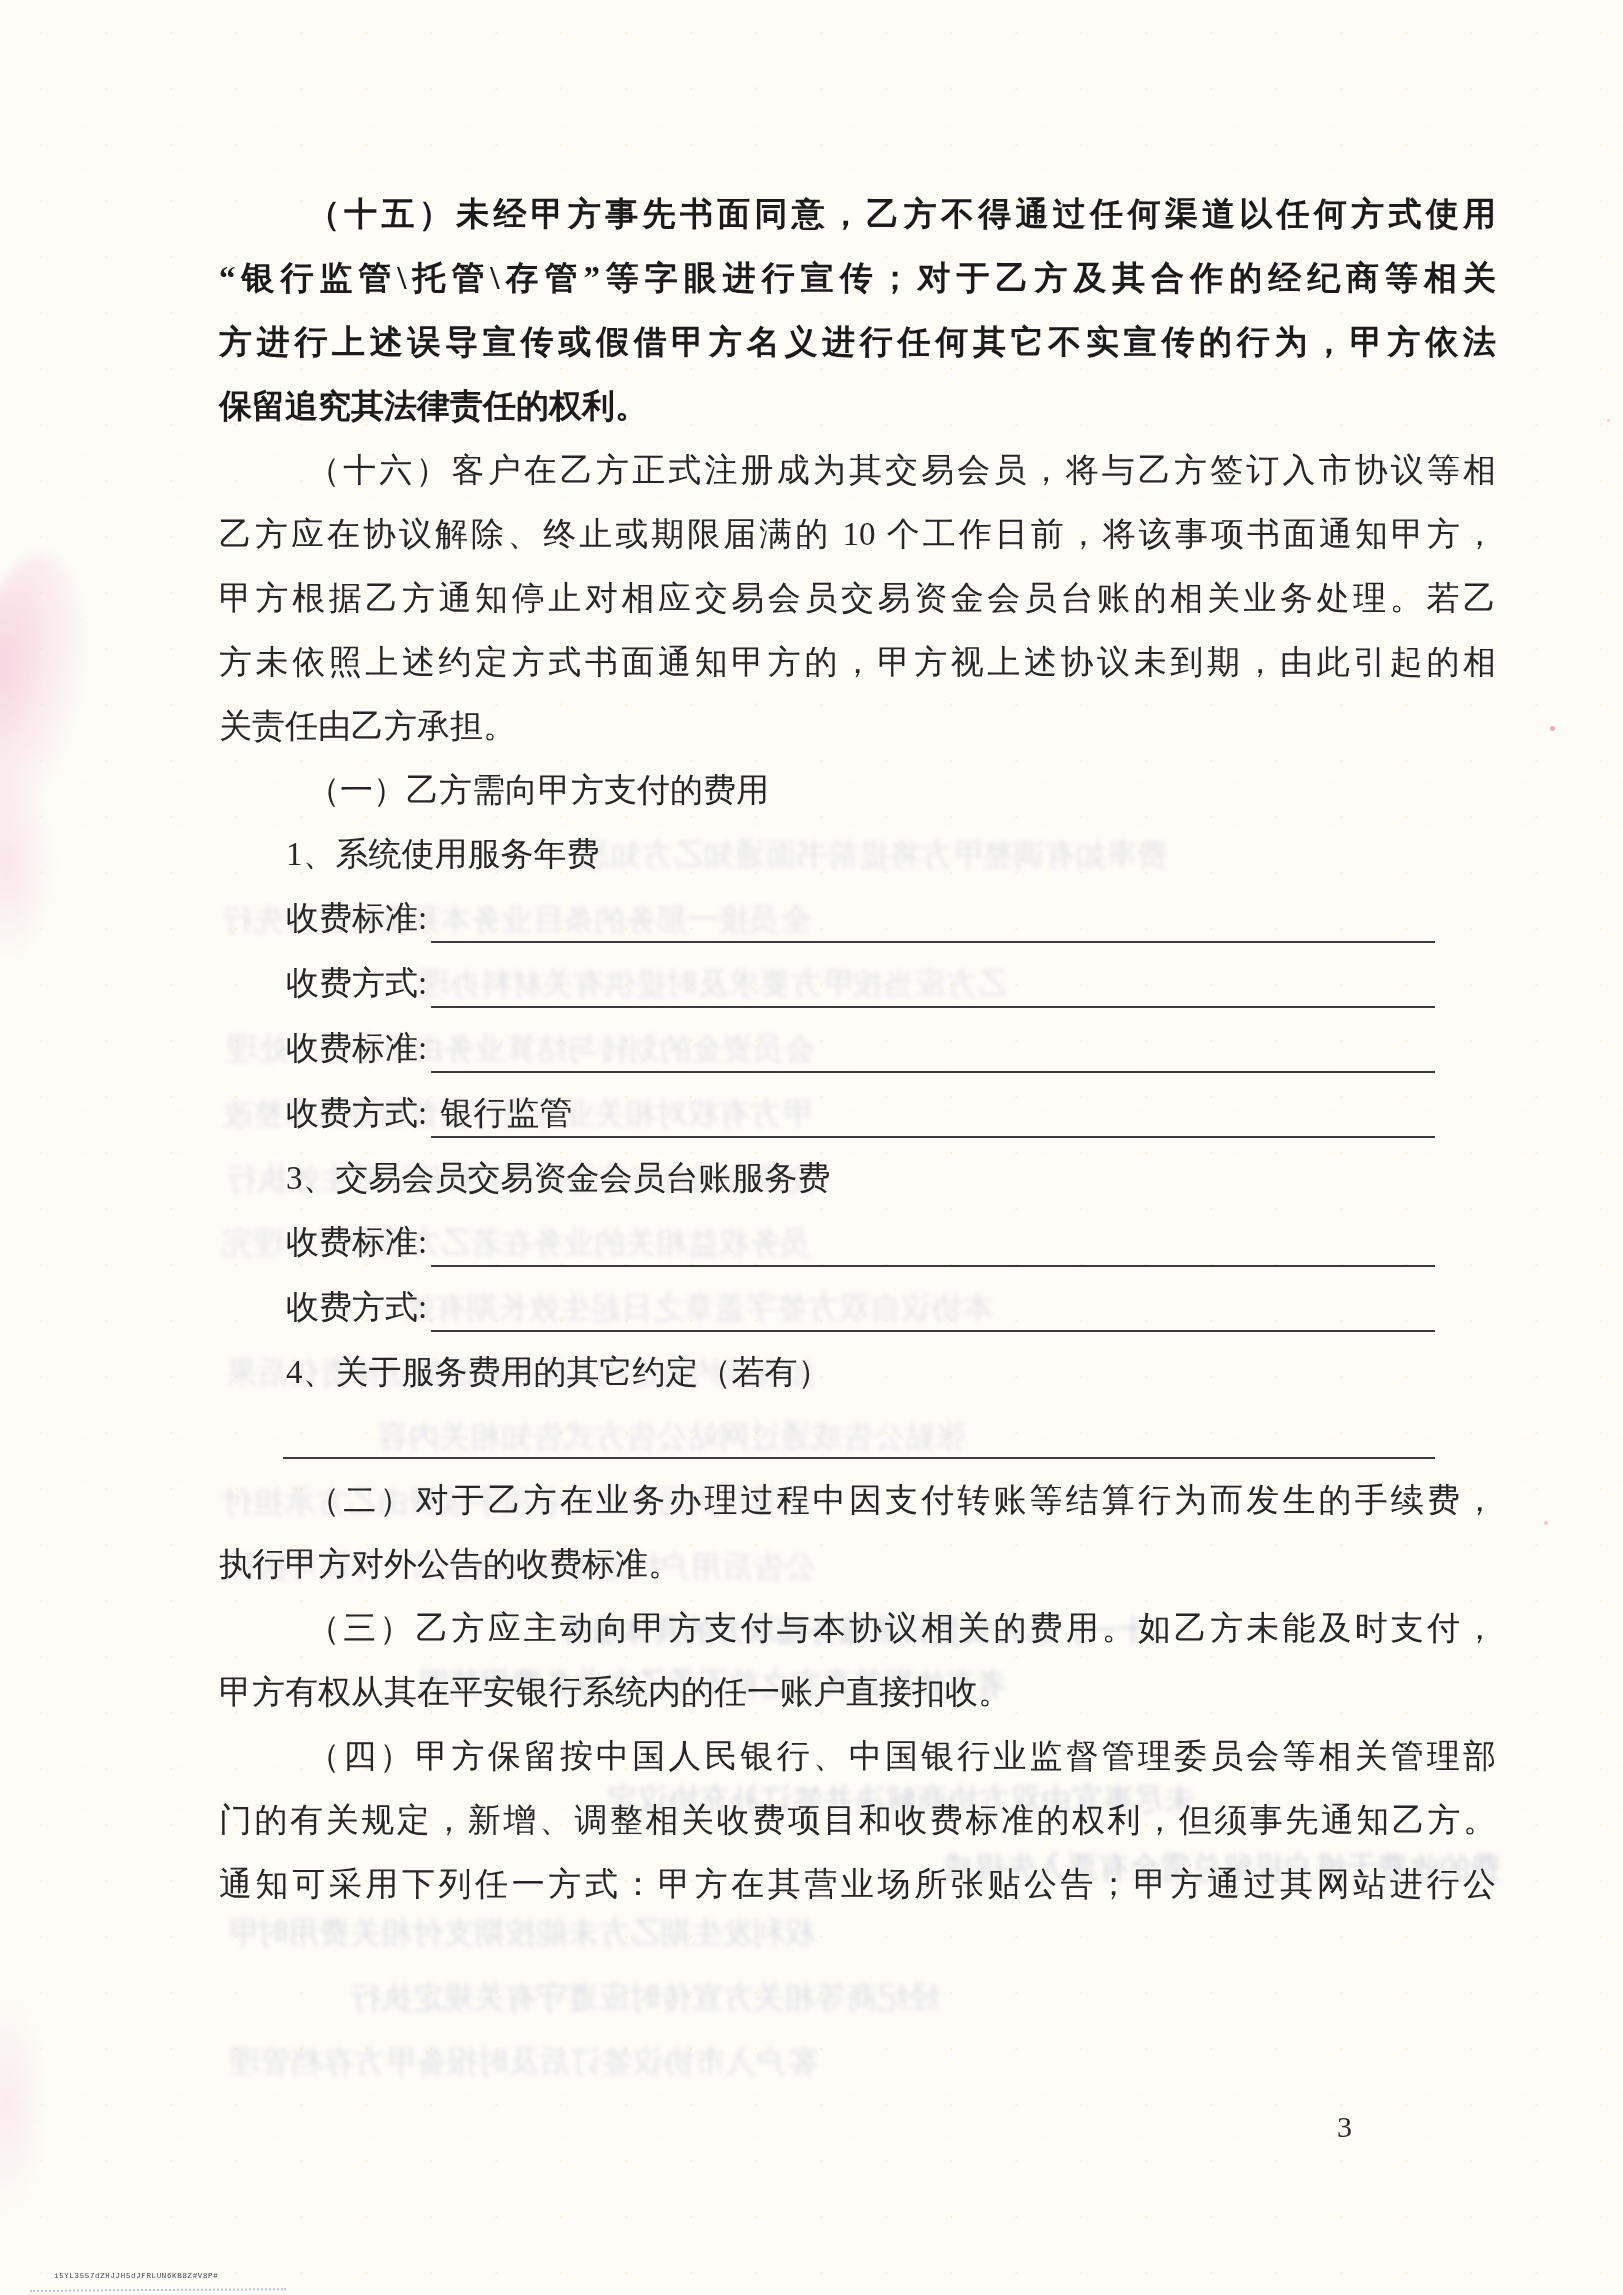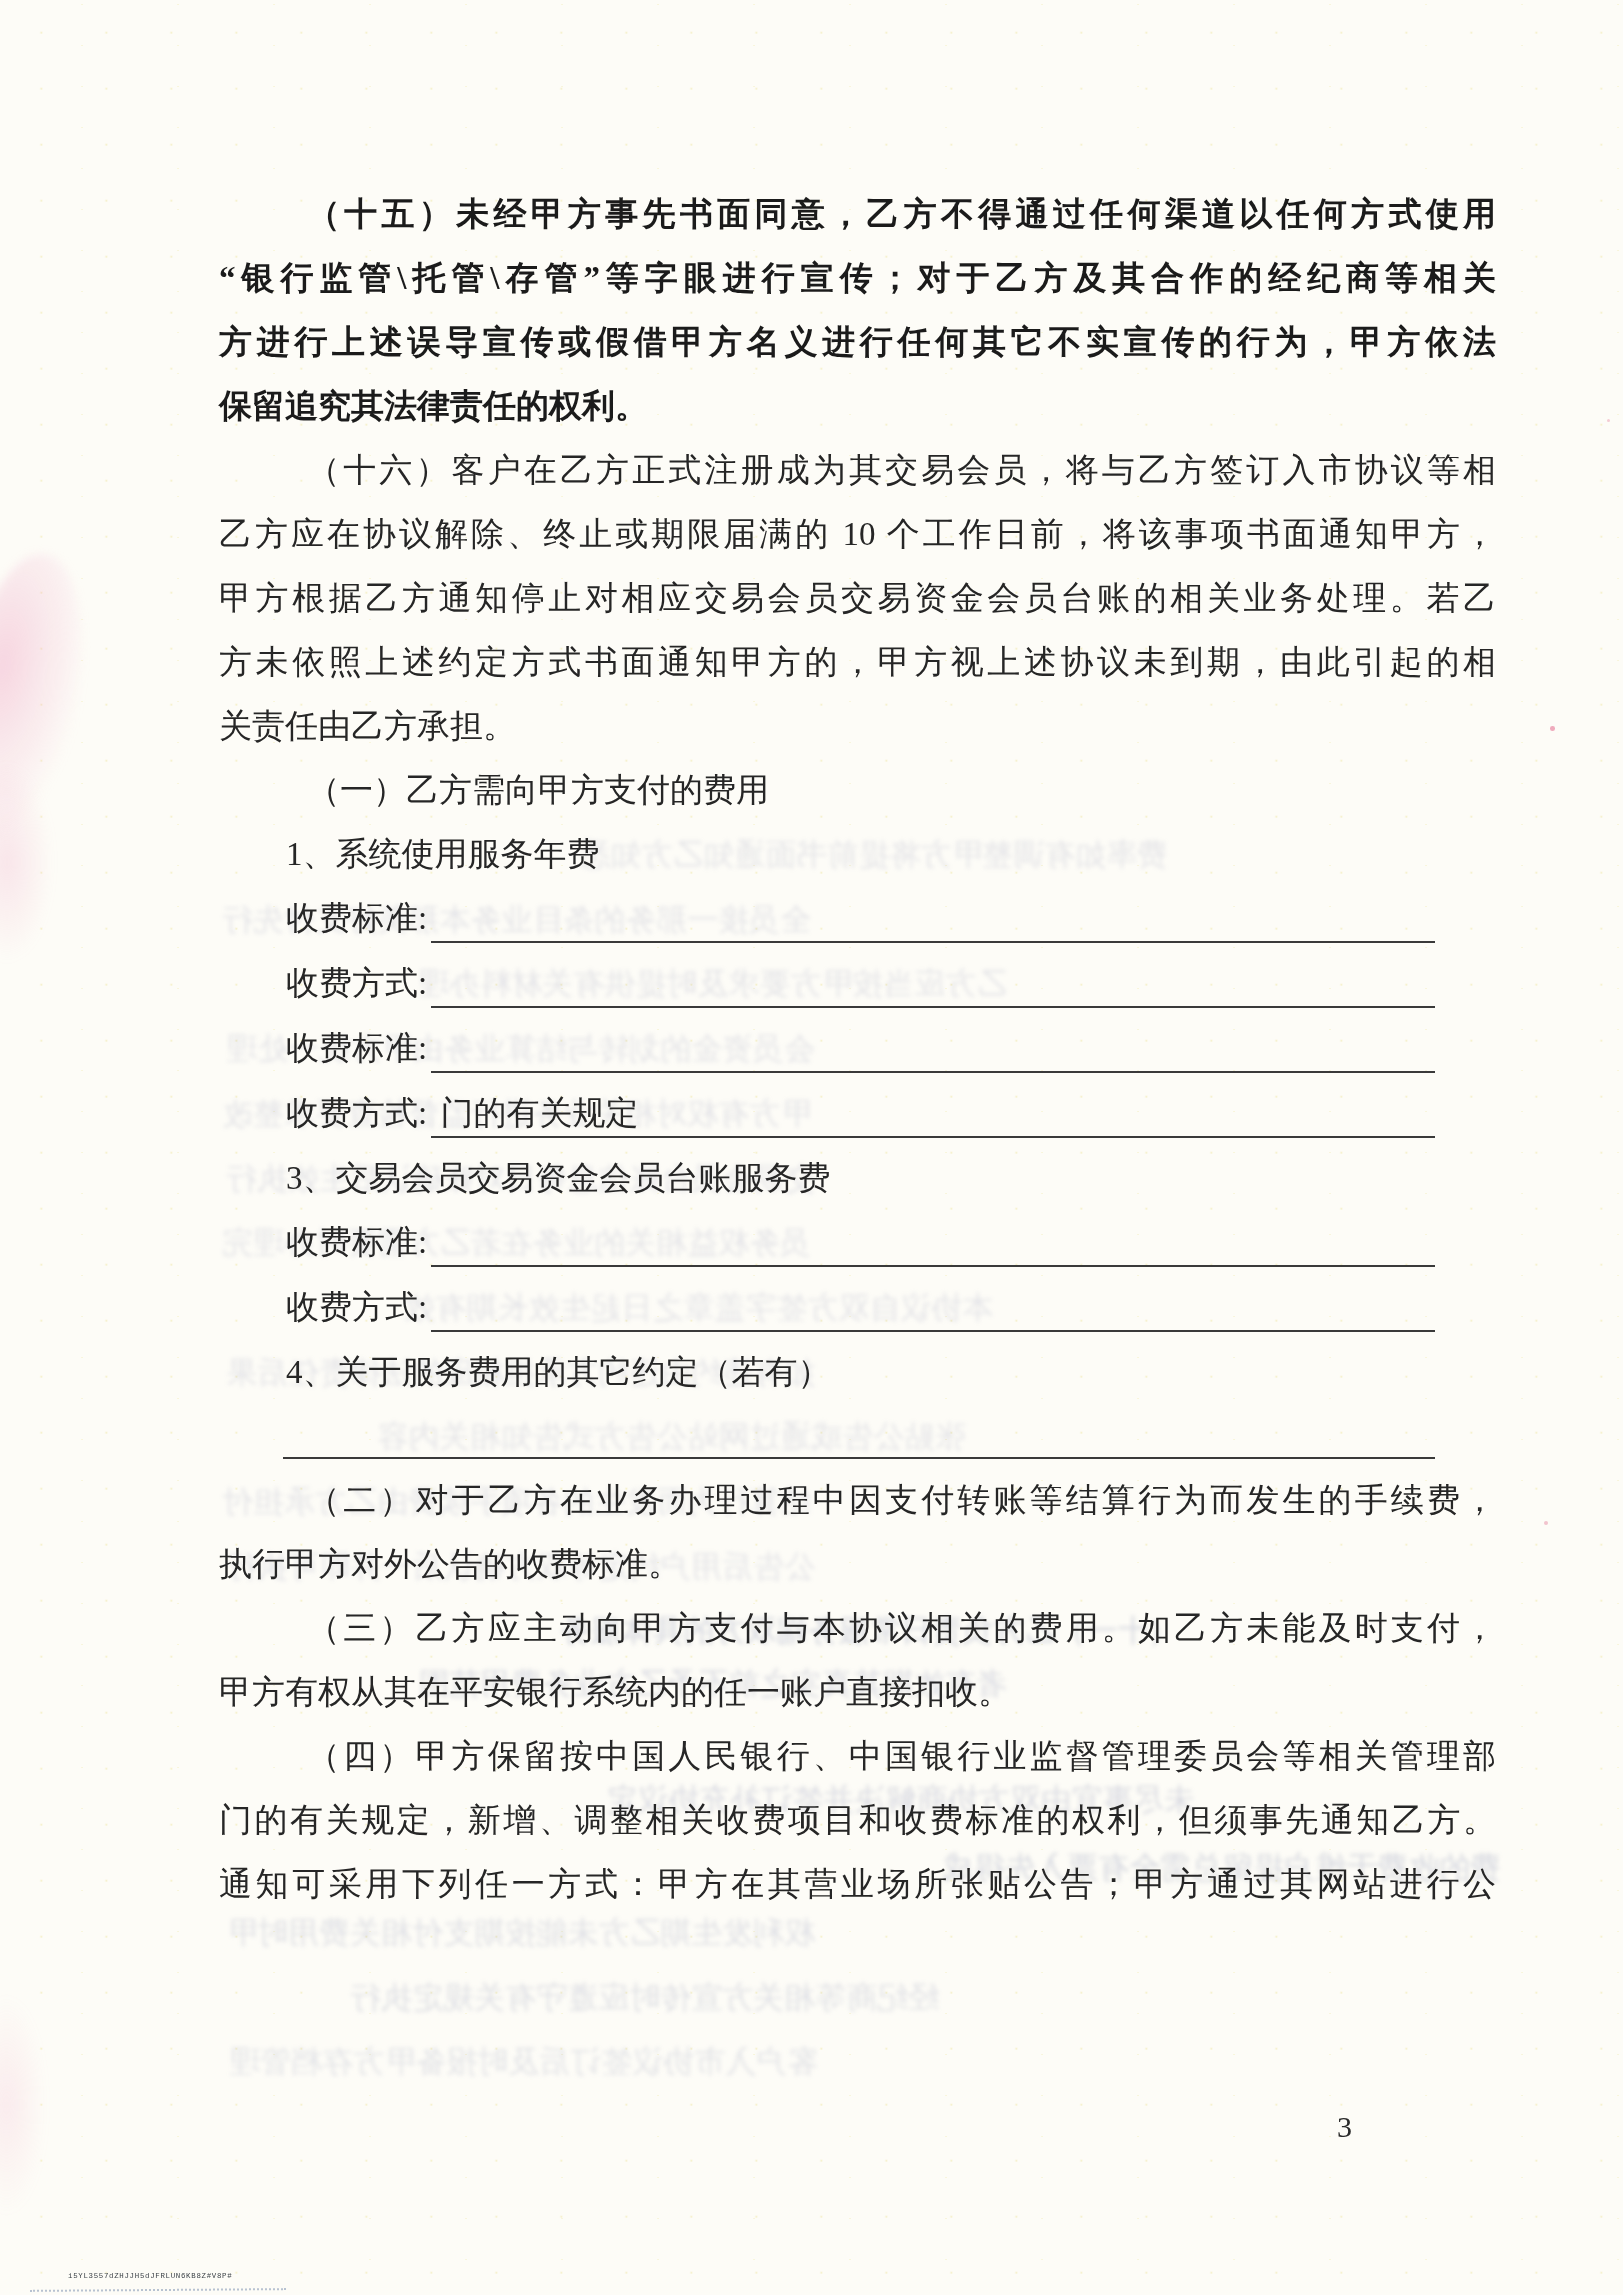--- a/index.html
+++ b/index.html
@@ -52,21 +52,21 @@
   .fee-value{position:absolute;left:9.4px;bottom:2.7px;line-height:1.15;font-size:33px;color:#262626;white-space:nowrap;}
   .blank-line-row{position:relative;}
   .blank-line{
     margin:0 61px 0 64px;height:53px;border-bottom:2.7px solid #3a3a3a;
   }
   .page-number{
     position:absolute;left:1337px;top:2112px;
     font-size:30px;color:#2a2a2a;line-height:1;
   }
   .scan-code{
-    position:absolute;left:68px;top:2272px;
+    position:absolute;left:54px;top:2272px;
     font-family:"Liberation Mono","DejaVu Sans Mono",monospace;
     font-size:7.4px;letter-spacing:0.7px;color:#3c4248;
   }
   .corner-dots{
     position:absolute;left:30px;top:2289px;width:256px;height:0;
     border-top:2px dotted rgba(125,145,178,.55);
     transform:rotate(-.4deg);
   }
 </style>
 </head>
@@ -135,21 +135,21 @@
 
   <div class="row fee-row">
     <span class="fee-label">收费标准:</span>
     <span class="fee-line">
         <span class="fee-value"></span>
       </span>
   </div>
   <div class="row fee-row">
     <span class="fee-label">收费方式:</span>
     <span class="fee-line">
-        <span class="fee-value">门的有关规定</span>
+        <span class="fee-value">银行监管</span>
       </span>
   </div>
 
   <div class="row item">3、交易会员交易资金会员台账服务费</div>
 
   <div class="row fee-row">
     <span class="fee-label">收费标准:</span>
     <span class="fee-line">
         <span class="fee-value"></span>
       </span>

